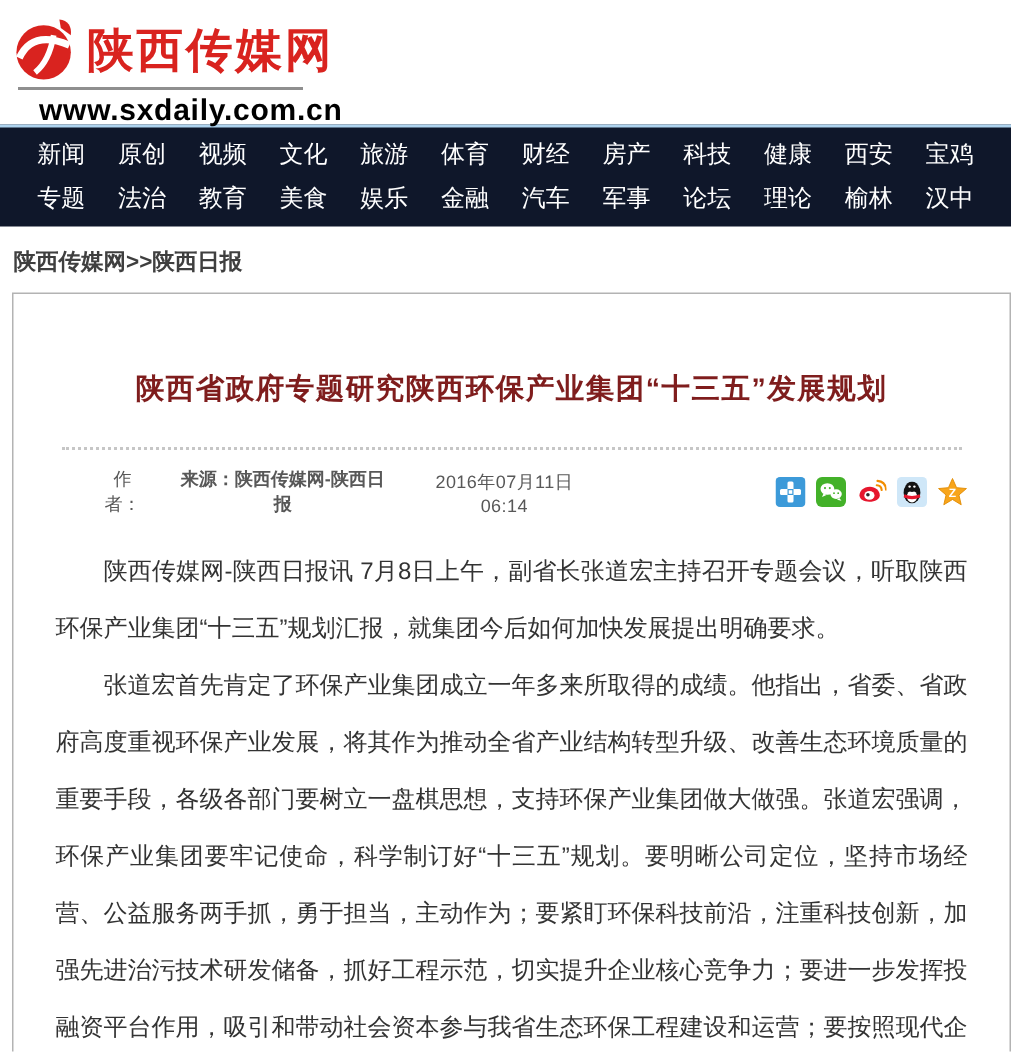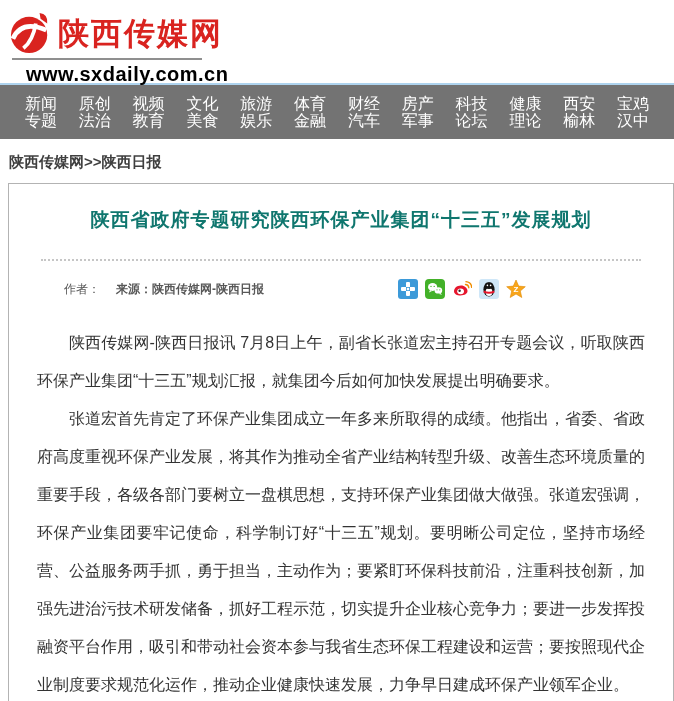--- a/index.html
+++ b/index.html
@@ -11,38 +11,38 @@
   }
   
   .header { padding:12px 0 0 10px; height:83px; box-sizing:border-box;border-radius:19px; }
   .logo-row { display:flex; align-items:center; }
   .logo-icon { width:42px; height:42px; margin-right:6px; flex:0 0 auto; }
   .site-name { font-size:31px; font-weight:bold; color:#d9231f; letter-spacing:2px; line-height:1; }
   .logo-rule { width:190px; height:2px; background:#8f8f8f; margin:4px 0 3px 2px; }
   .site-url { font-size:20px; font-weight:bold; color:#000000; letter-spacing:.5px; margin-left:16px; }
   
   .nav {
-    background:#737373; border-top:2px solid #aed3ee;
+    background:#0f172a; border-top:2px solid #aed3ee;
     padding:10px 14px; box-sizing:border-box;
-    display:grid; grid-template-columns:repeat(12,1fr); 
+    display:grid; grid-template-columns:repeat(12,1fr); row-gap:12px;
   }
   .nav-item {
     color:#fff; font-size:16px; text-align:center; text-decoration:none;
     cursor:pointer; white-space:nowrap; line-height:17px;
   }
   
   .breadcrumb { padding:14px 10px 11px 9px; font-size:15px; font-weight:bold; color:#3f3f3f; }
   
   .article-box {
     margin-left:8px; border:1px solid #b3b3b3;
     padding:22px 28px 30px; min-height:520px; box-sizing:border-box;
   }
   .article-title {
-    margin:1px 0 26px; text-align:center;
-    font-size:19px; font-weight:bold; color:#0f766e; letter-spacing:1px;
+    margin:28px 0 26px; text-align:center;
+    font-size:19px; font-weight:bold; color:#7f1d1d; letter-spacing:1px;
   }
   .dotted-sep { border:none; border-top:2px dotted #c6c6c6; margin:0 4px 17px; }
   .meta-row {
     display:flex; align-items:center;
     font-size:12px; color:#585858; padding-left:27px; height:22px;text-align:center;
   }
   .meta-author { margin-right:16px; }
   .meta-source { margin-right:14px;font-weight:bold; }
   .meta-date { letter-spacing:.3px; }
   .share-icons { display:flex; align-items:center; gap:7px; margin-left:120px; }
@@ -99,20 +99,21 @@
   </div>
 
 <div class="breadcrumb">陕西传媒网&gt;&gt;陕西日报</div>
 
 <div class="article-box">
   <h1 class="article-title">陕西省政府专题研究陕西环保产业集团“十三五”发展规划</h1>
   <hr class="dotted-sep">
   <div class="meta-row">
     <span class="meta-author">作者：</span>
     <span class="meta-source">来源：陕西传媒网-陕西日报</span>
+    <span class="meta-date">2016年07月11日06:14</span>
     <span class="share-icons">
       <span class="share-icon">
         <svg viewBox="0 0 20 20">
             <rect x="0" y="0" width="20" height="20" rx="3" fill="#3c9ad9"></rect>
             <rect x="8" y="3" width="4" height="14" rx="1" fill="#fff"></rect>
             <rect x="3" y="8" width="14" height="4" rx="1" fill="#fff"></rect>
             <rect x="8" y="8" width="4" height="4" fill="#3c9ad9"></rect>
             <rect x="8.8" y="8.8" width="2.4" height="2.4" fill="#fff"></rect>
           </svg>
       </span>

